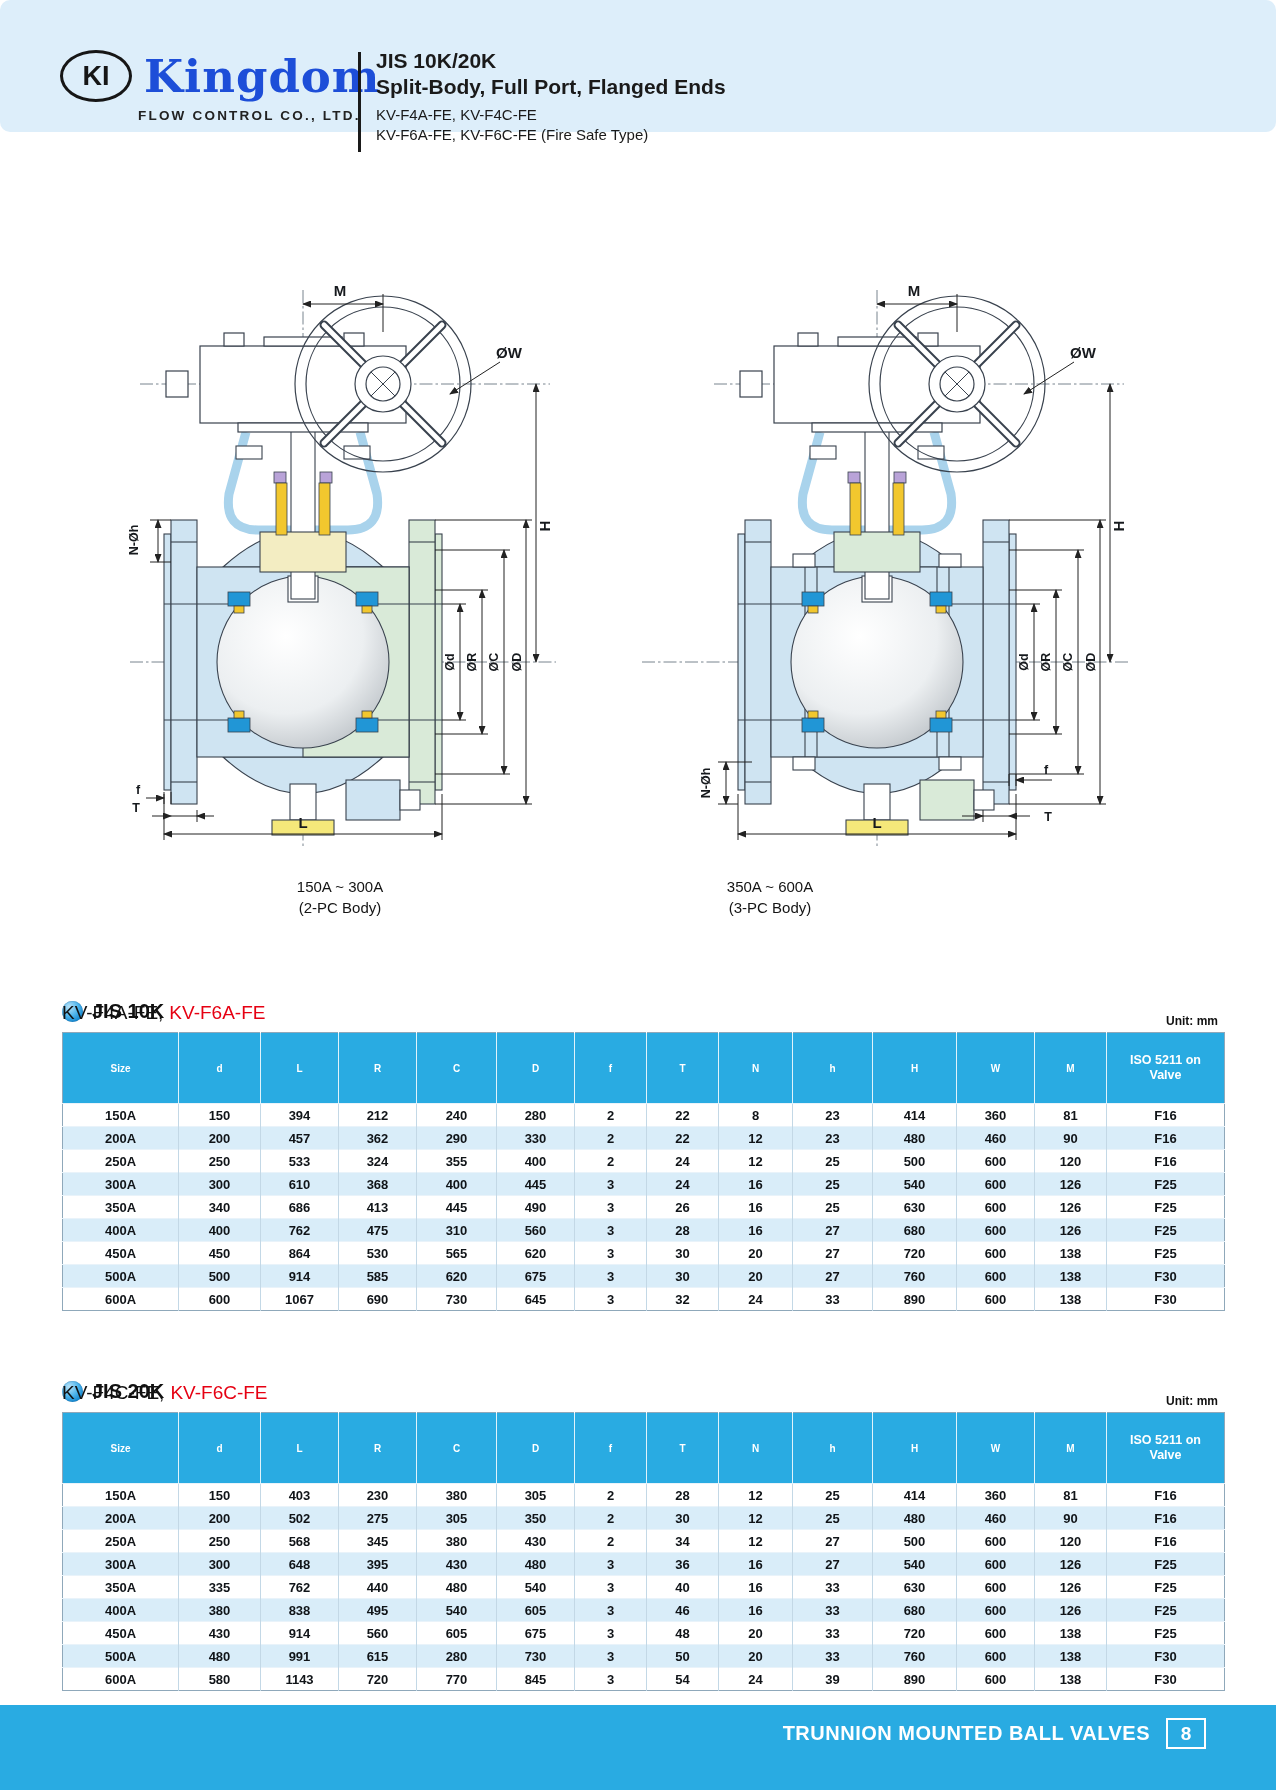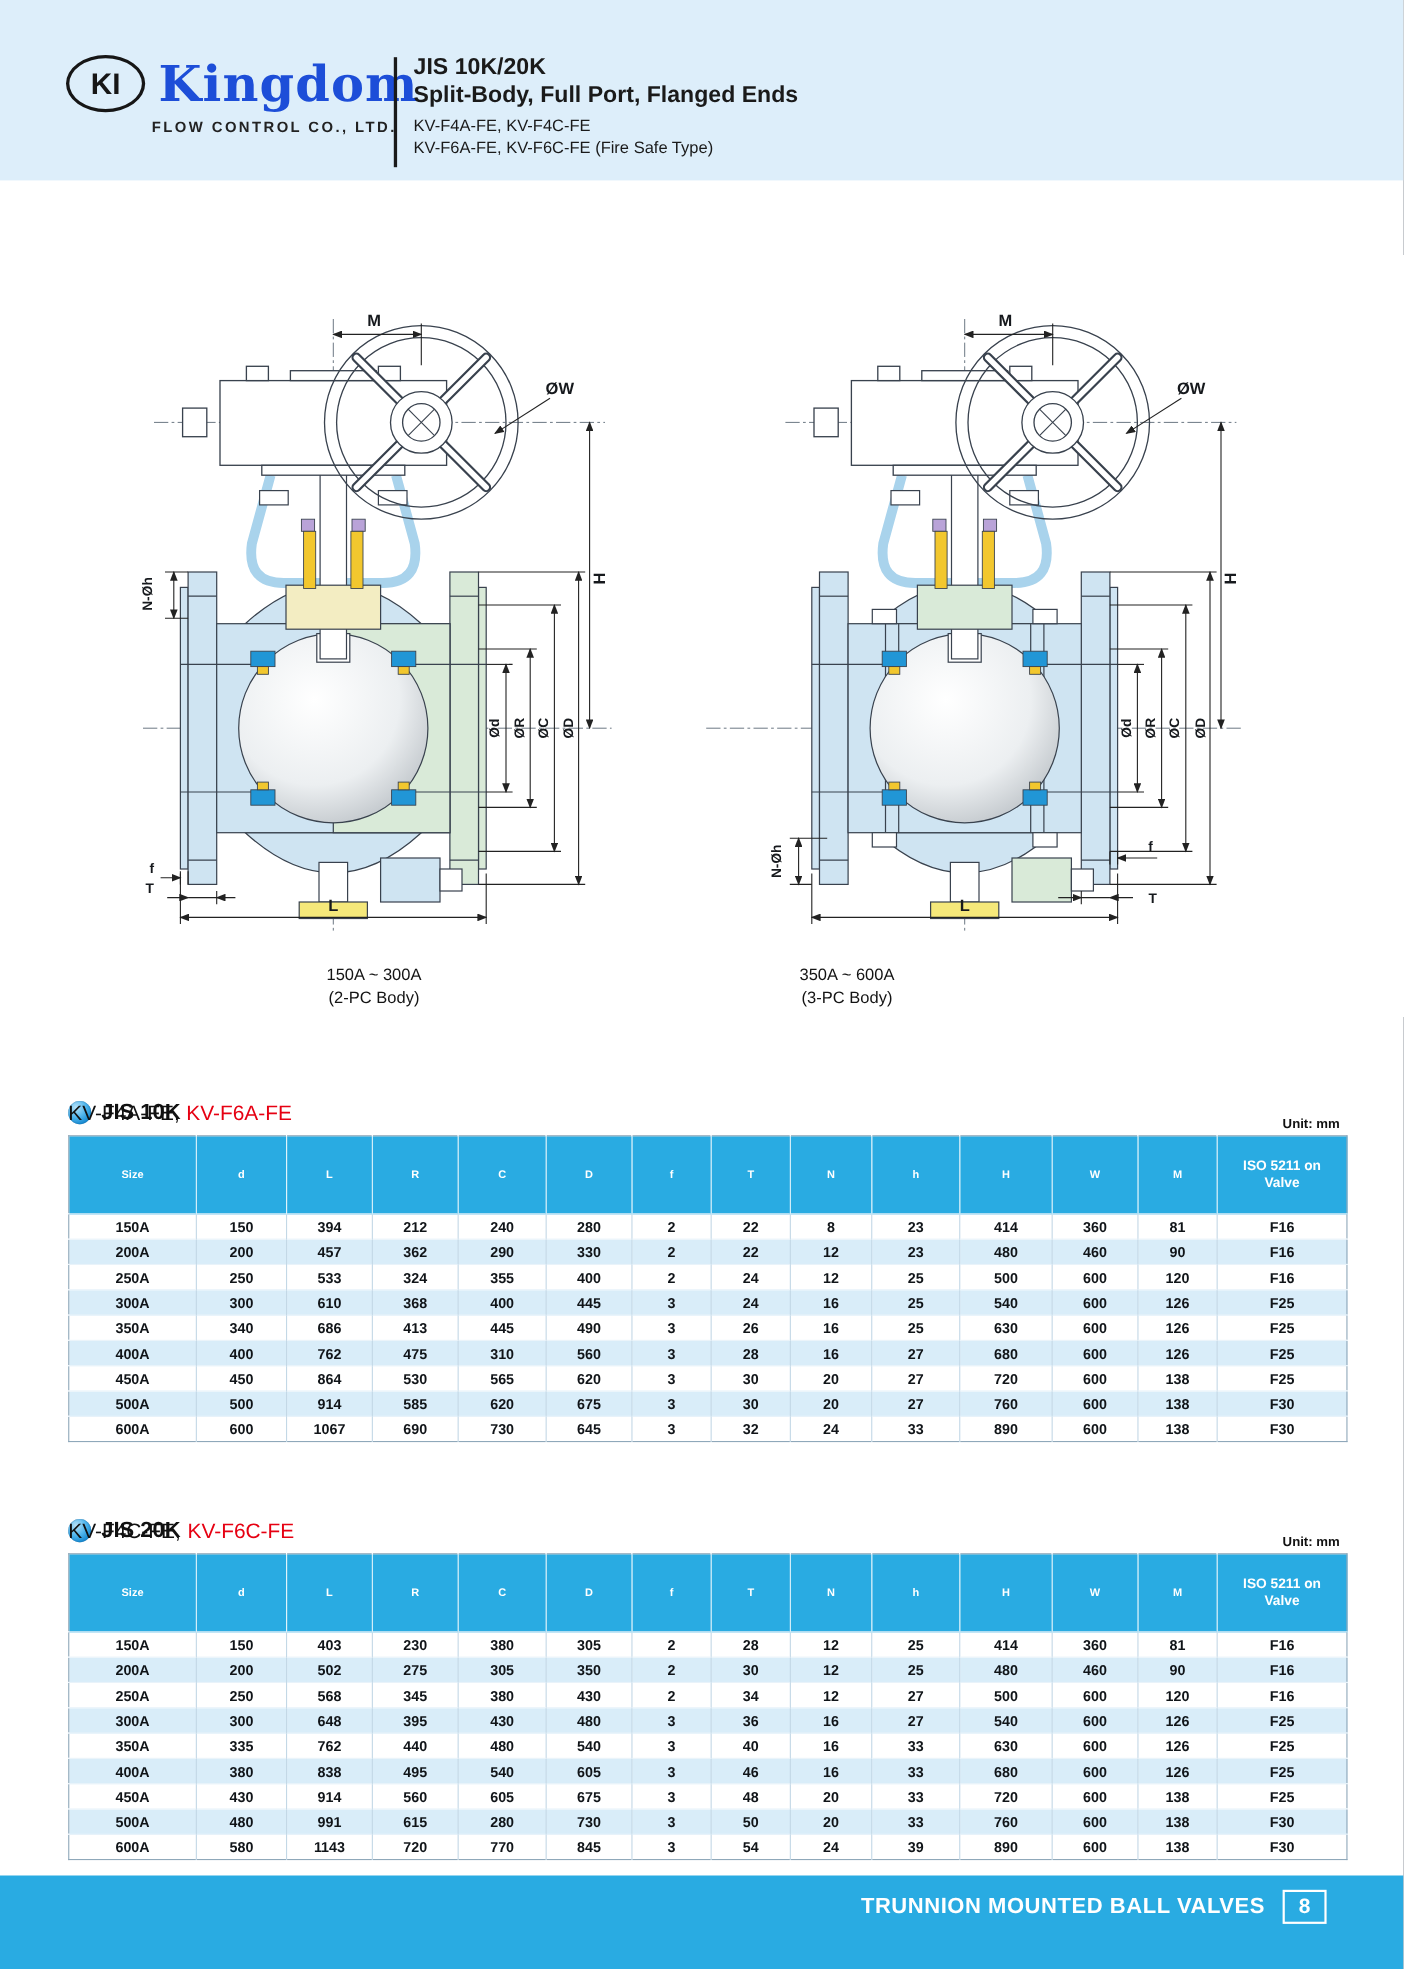--- a/index.html
+++ b/index.html
@@ -1,19 +1,19 @@
 <!DOCTYPE html>
 <html><head>
 <meta charset="utf-8">
 <style>
   html,body{margin:0;padding:0;background:#9aa0a6;}
   .page{position:relative;width:1276px;height:1790px;margin:0 auto;background:#ffffff;
         font-family:"Liberation Sans",sans-serif;color:#111;overflow:hidden;}
   
-  .header-band{position:absolute;left:0;top:0;width:1276px;height:164px;background:#ddeefa;}
+  .header-band{position:absolute;left:0;top:0;width:1276px;height:132px;background:#ddeefa;border-radius:10px;}
   .logo{position:absolute;left:60px;top:50px;}
   .logo-row{display:flex;align-items:center;gap:12px;}
   .logo-oval{width:66px;height:46px;border:3.5px solid #161616;border-radius:50%;
              display:flex;align-items:center;justify-content:center;
              font-weight:bold;font-size:27px;color:#161616;letter-spacing:0;background:transparent;}
   .logo-brand{font-family:"DejaVu Serif",serif;font-weight:bold;font-size:45px;line-height:1;
               color:#1d4ed8;letter-spacing:1px;}
   .logo-sub{margin-top:6px;margin-left:78px;font-size:13.5px;font-weight:bold;color:#222;
             letter-spacing:2.2px;}
   .header-divider{position:absolute;left:358px;top:52px;width:3px;height:100px;background:#1a1a1a;}

